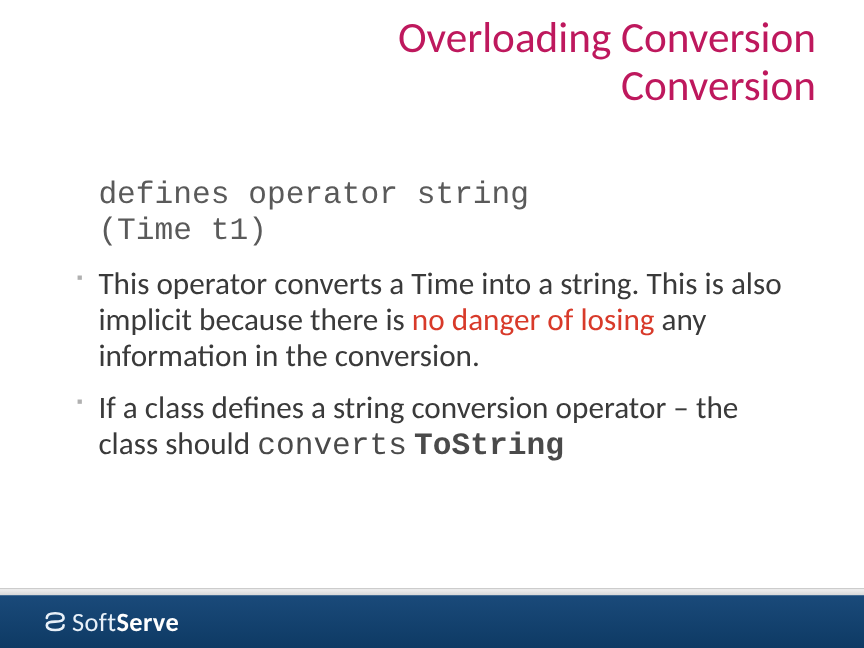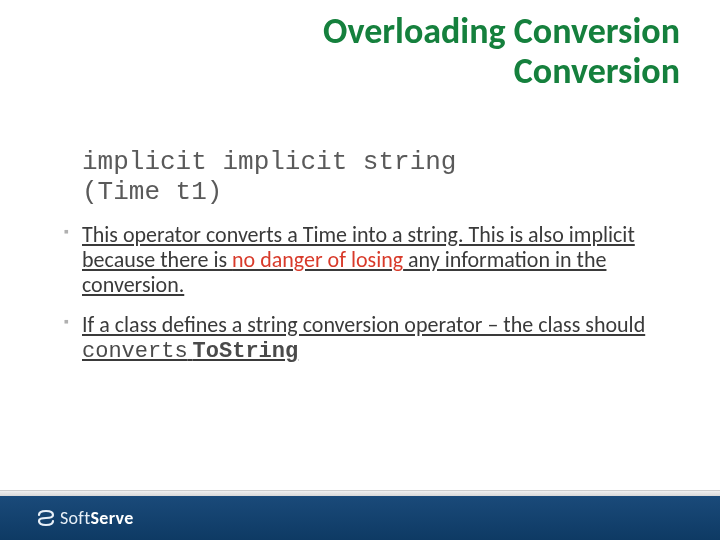--- a/index.html
+++ b/index.html
@@ -15,46 +15,45 @@
     width: 100%;
     height: 100%;
     position: relative;
   }
   .title {
     position: absolute;
     top: 12px;
     right: 40px;
     text-align: right;
     font-size: 36px;
-    font-weight: 700;
-    color: #15803d;
+    font-weight: 400;
+    color: #be185d;
     line-height: 1.1;
   }
   .content {
     position: absolute;
     top: 148px;
     left: 82px;
     right: 60px;
   }
   .code-line {
     font-family: "Courier New", monospace;
     font-size: 26px;
     color: #5a5a5a;
     line-height: 1.15;
     margin-bottom: 14px;
   }
   .bullet {
     position: relative;
     padding-left: 18px;
-    font-size: 22px;
+    font-size: 26px;
     color: #3a3a3a;
     line-height: 1.15;
     margin-bottom: 14px;
     margin-left: -18px;
-    text-decoration: underline;
   }
   .bullet::before {
     content: "▪";
     position: absolute;
     left: 0;
     top: 2px;
     color: #b0b0b0;
     font-size: 14px;
   }
   .red { color: #d83a2a; }
@@ -86,40 +85,40 @@
     gap: 4px;
   }
   .logo-icon {
     width: 20px;
     height: 20px;
     position: relative;
   }
   .logo-icon svg { display: block; }
   .logo-text {
     color: #e8f0f8;
-    font-size: 18px;
+    font-size: 22px;
     font-weight: 400;
     letter-spacing: 0.3px;
   }
   .logo-text .soft { font-weight: 400; }
   .logo-text .serve { font-weight: 700; color: #ffffff; }
 </style>
 </head>
 <body>
 
 <div class="slide">
 
   <div class="title">
     <span>Overloading Conversion</span><br>
     <span>Conversion</span>
   </div>
 
   <div class="content">
     <div class="code-line">
-      <span>implicit implicit string</span><br>
+      <span>defines operator string</span><br>
       <span>(Time t1)</span>
     </div>
 
     <div class="bullet">
       <span>This operator converts a Time into a string. This is also implicit because there is </span><span class="red">no danger of losing</span><span> any information in the conversion.</span>
     </div>
 
     <div class="bullet">
       <span>If a class defines a string conversion operator – the class should </span><span class="mono">converts</span> <span class="mono bold">ToString</span>
     </div>

